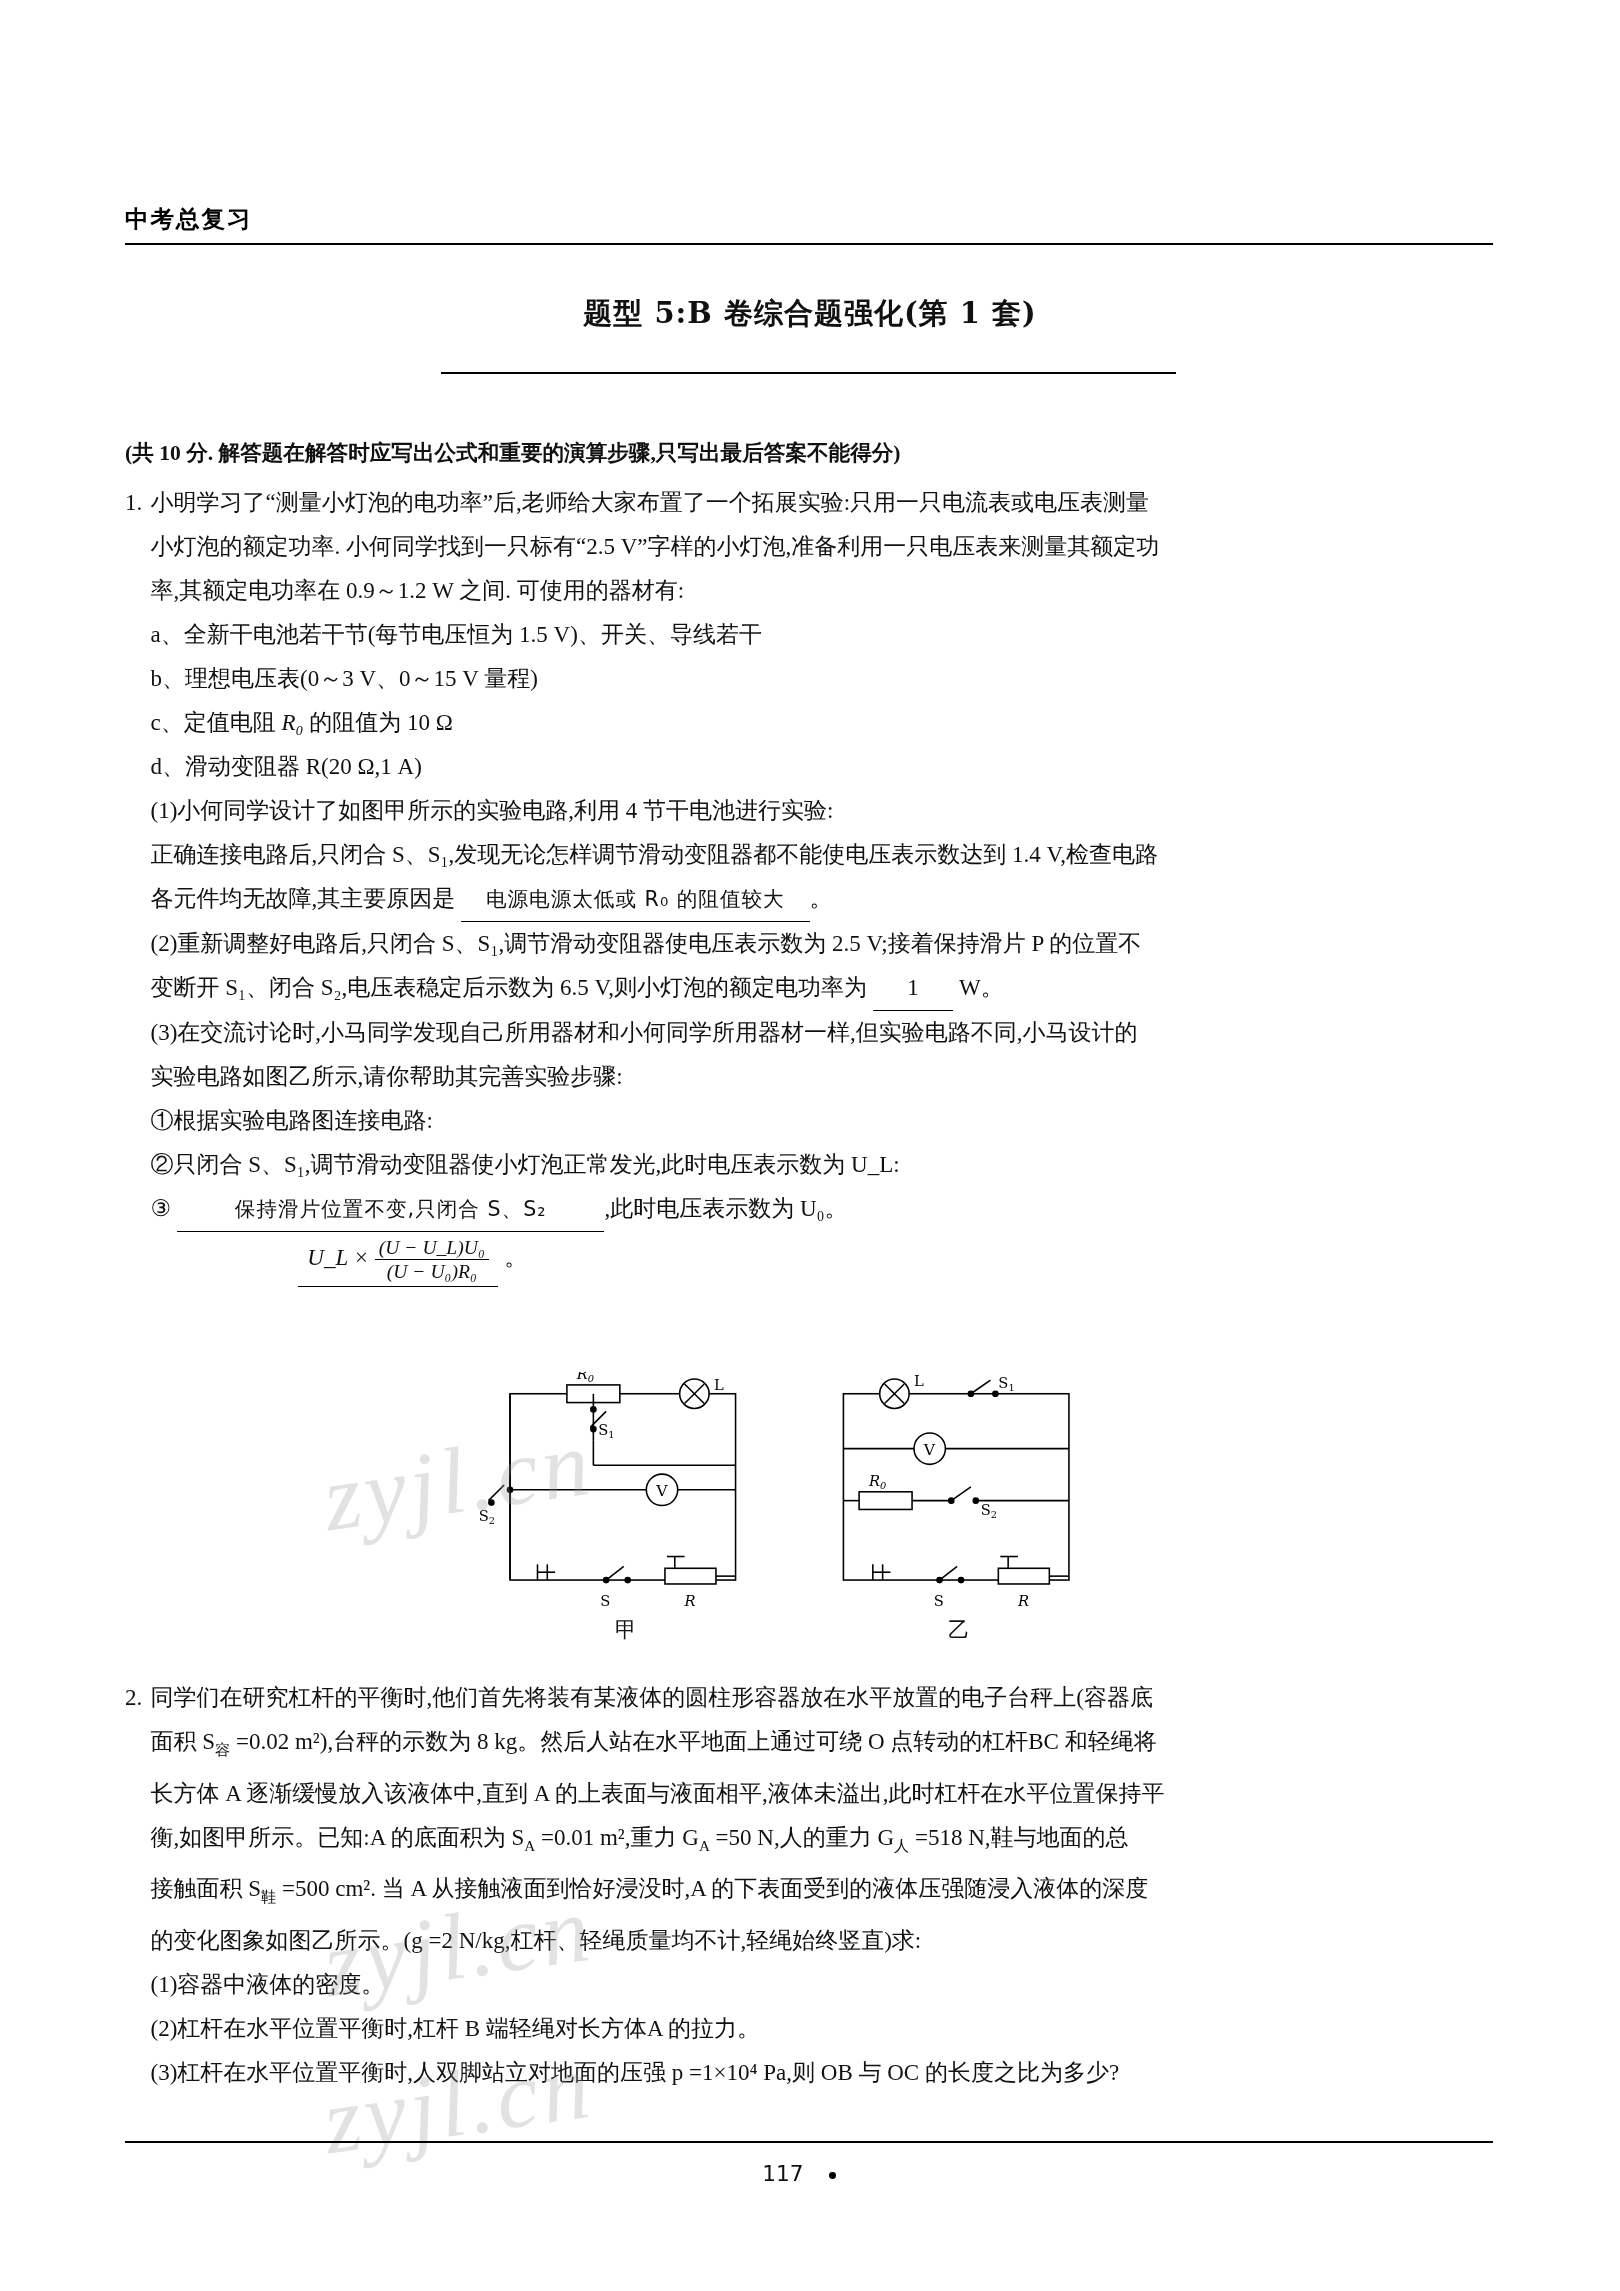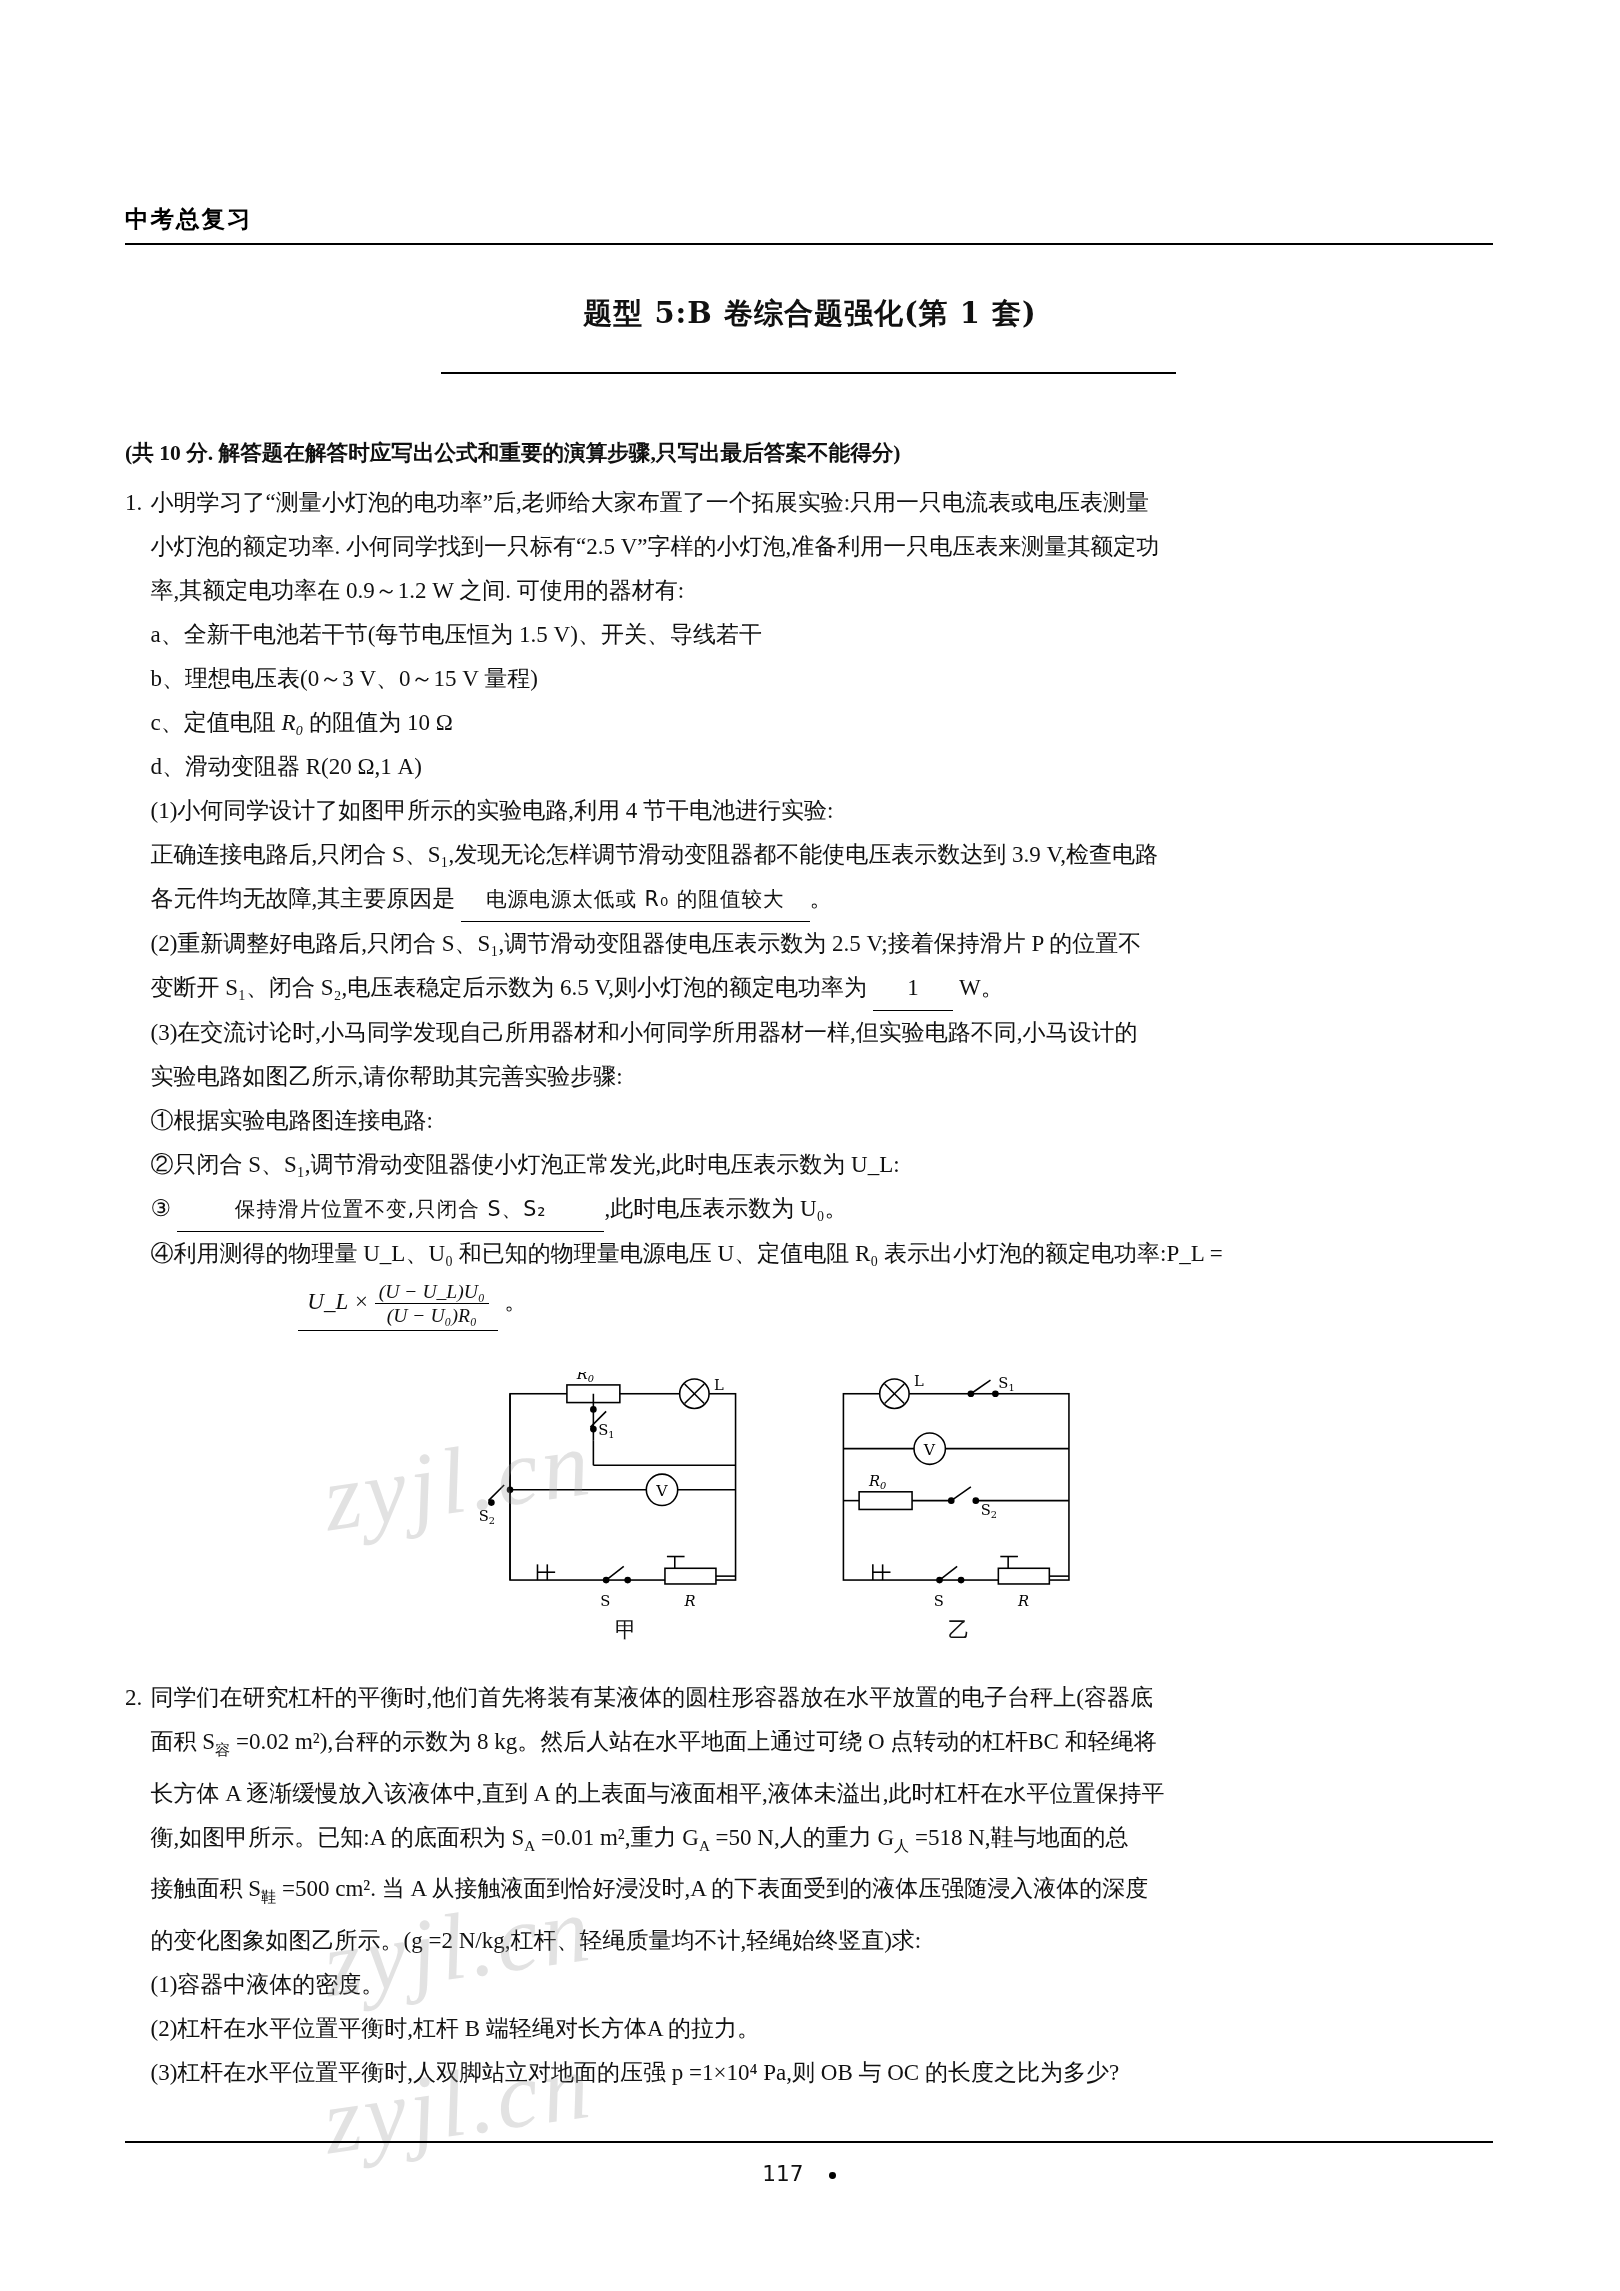--- a/index.html
+++ b/index.html
@@ -208,42 +208,41 @@
         <div>小灯泡的额定功率. 小何同学找到一只标有“2.5 V”字样的小灯泡,准备利用一只电压表来测量其额定功</div>
         <div>率,其额定电功率在 0.9～1.2 W 之间. 可使用的器材有:</div>
         <div>a、全新干电池若干节(每节电压恒为 1.5 V)、开关、导线若干</div>
         <div>b、理想电压表(0～3 V、0～15 V 量程)</div>
         <div>
           <span>c、定值电阻 </span><span class="it">R₀</span><span> 的阻值为 10 Ω</span>
         </div>
         <div>d、滑动变阻器 R(20 Ω,1 A)</div>
 
         <div>(1)小何同学设计了如图甲所示的实验电路,利用 4 节干电池进行实验:</div>
-        <div>正确连接电路后,只闭合 S、S₁,发现无论怎样调节滑动变阻器都不能使电压表示数达到 3.9 V,检查电路</div>
+        <div>正确连接电路后,只闭合 S、S₁,发现无论怎样调节滑动变阻器都不能使电压表示数达到 1.4 V,检查电路</div>
         <div>
           <span>各元件均无故障,其主要原因是</span>
           <span class="blank hand" style="width:333px">电源电源太低或 R₀ 的阻值较大</span><span>。</span>
         </div>
 
         <div>(2)重新调整好电路后,只闭合 S、S₁,调节滑动变阻器使电压表示数为 2.5 V;接着保持滑片 P 的位置不</div>
         <div>
           <span>变断开 S₁、闭合 S₂,电压表稳定后示数为 6.5 V,则小灯泡的额定电功率为</span>
           <span class="blank" style="width:65px">1</span>
           <span>W。</span>
         </div>
 
         <div>(3)在交流讨论时,小马同学发现自己所用器材和小何同学所用器材一样,但实验电路不同,小马设计的</div>
         <div>实验电路如图乙所示,请你帮助其完善实验步骤:</div>
         <div>①根据实验电路图连接电路:</div>
         <div>②只闭合 S、S₁,调节滑动变阻器使小灯泡正常发光,此时电压表示数为 U_L:</div>
         <div>
           <span>③</span>
           <span class="blank hand" style="width:412px">保持滑片位置不变,只闭合 S、S₂</span><span>,此时电压表示数为 U₀。</span>
         </div>
-        <div>④利用测得的物理量 U_L、U₀ 和已知的物理量电源电压 U、定值电阻 R₀ 表示出小灯泡的额定电功率:P_L =</div>
         <div class="formula-line">
           <span class="formula-underline">
             <span class="it">U_L ×</span>
             <span class="frac">
               <span class="num it">(U − U_L)U₀</span>
               <span class="den it">(U − U₀)R₀</span>
             </span>
           </span>
           <span>。</span>
         </div>

